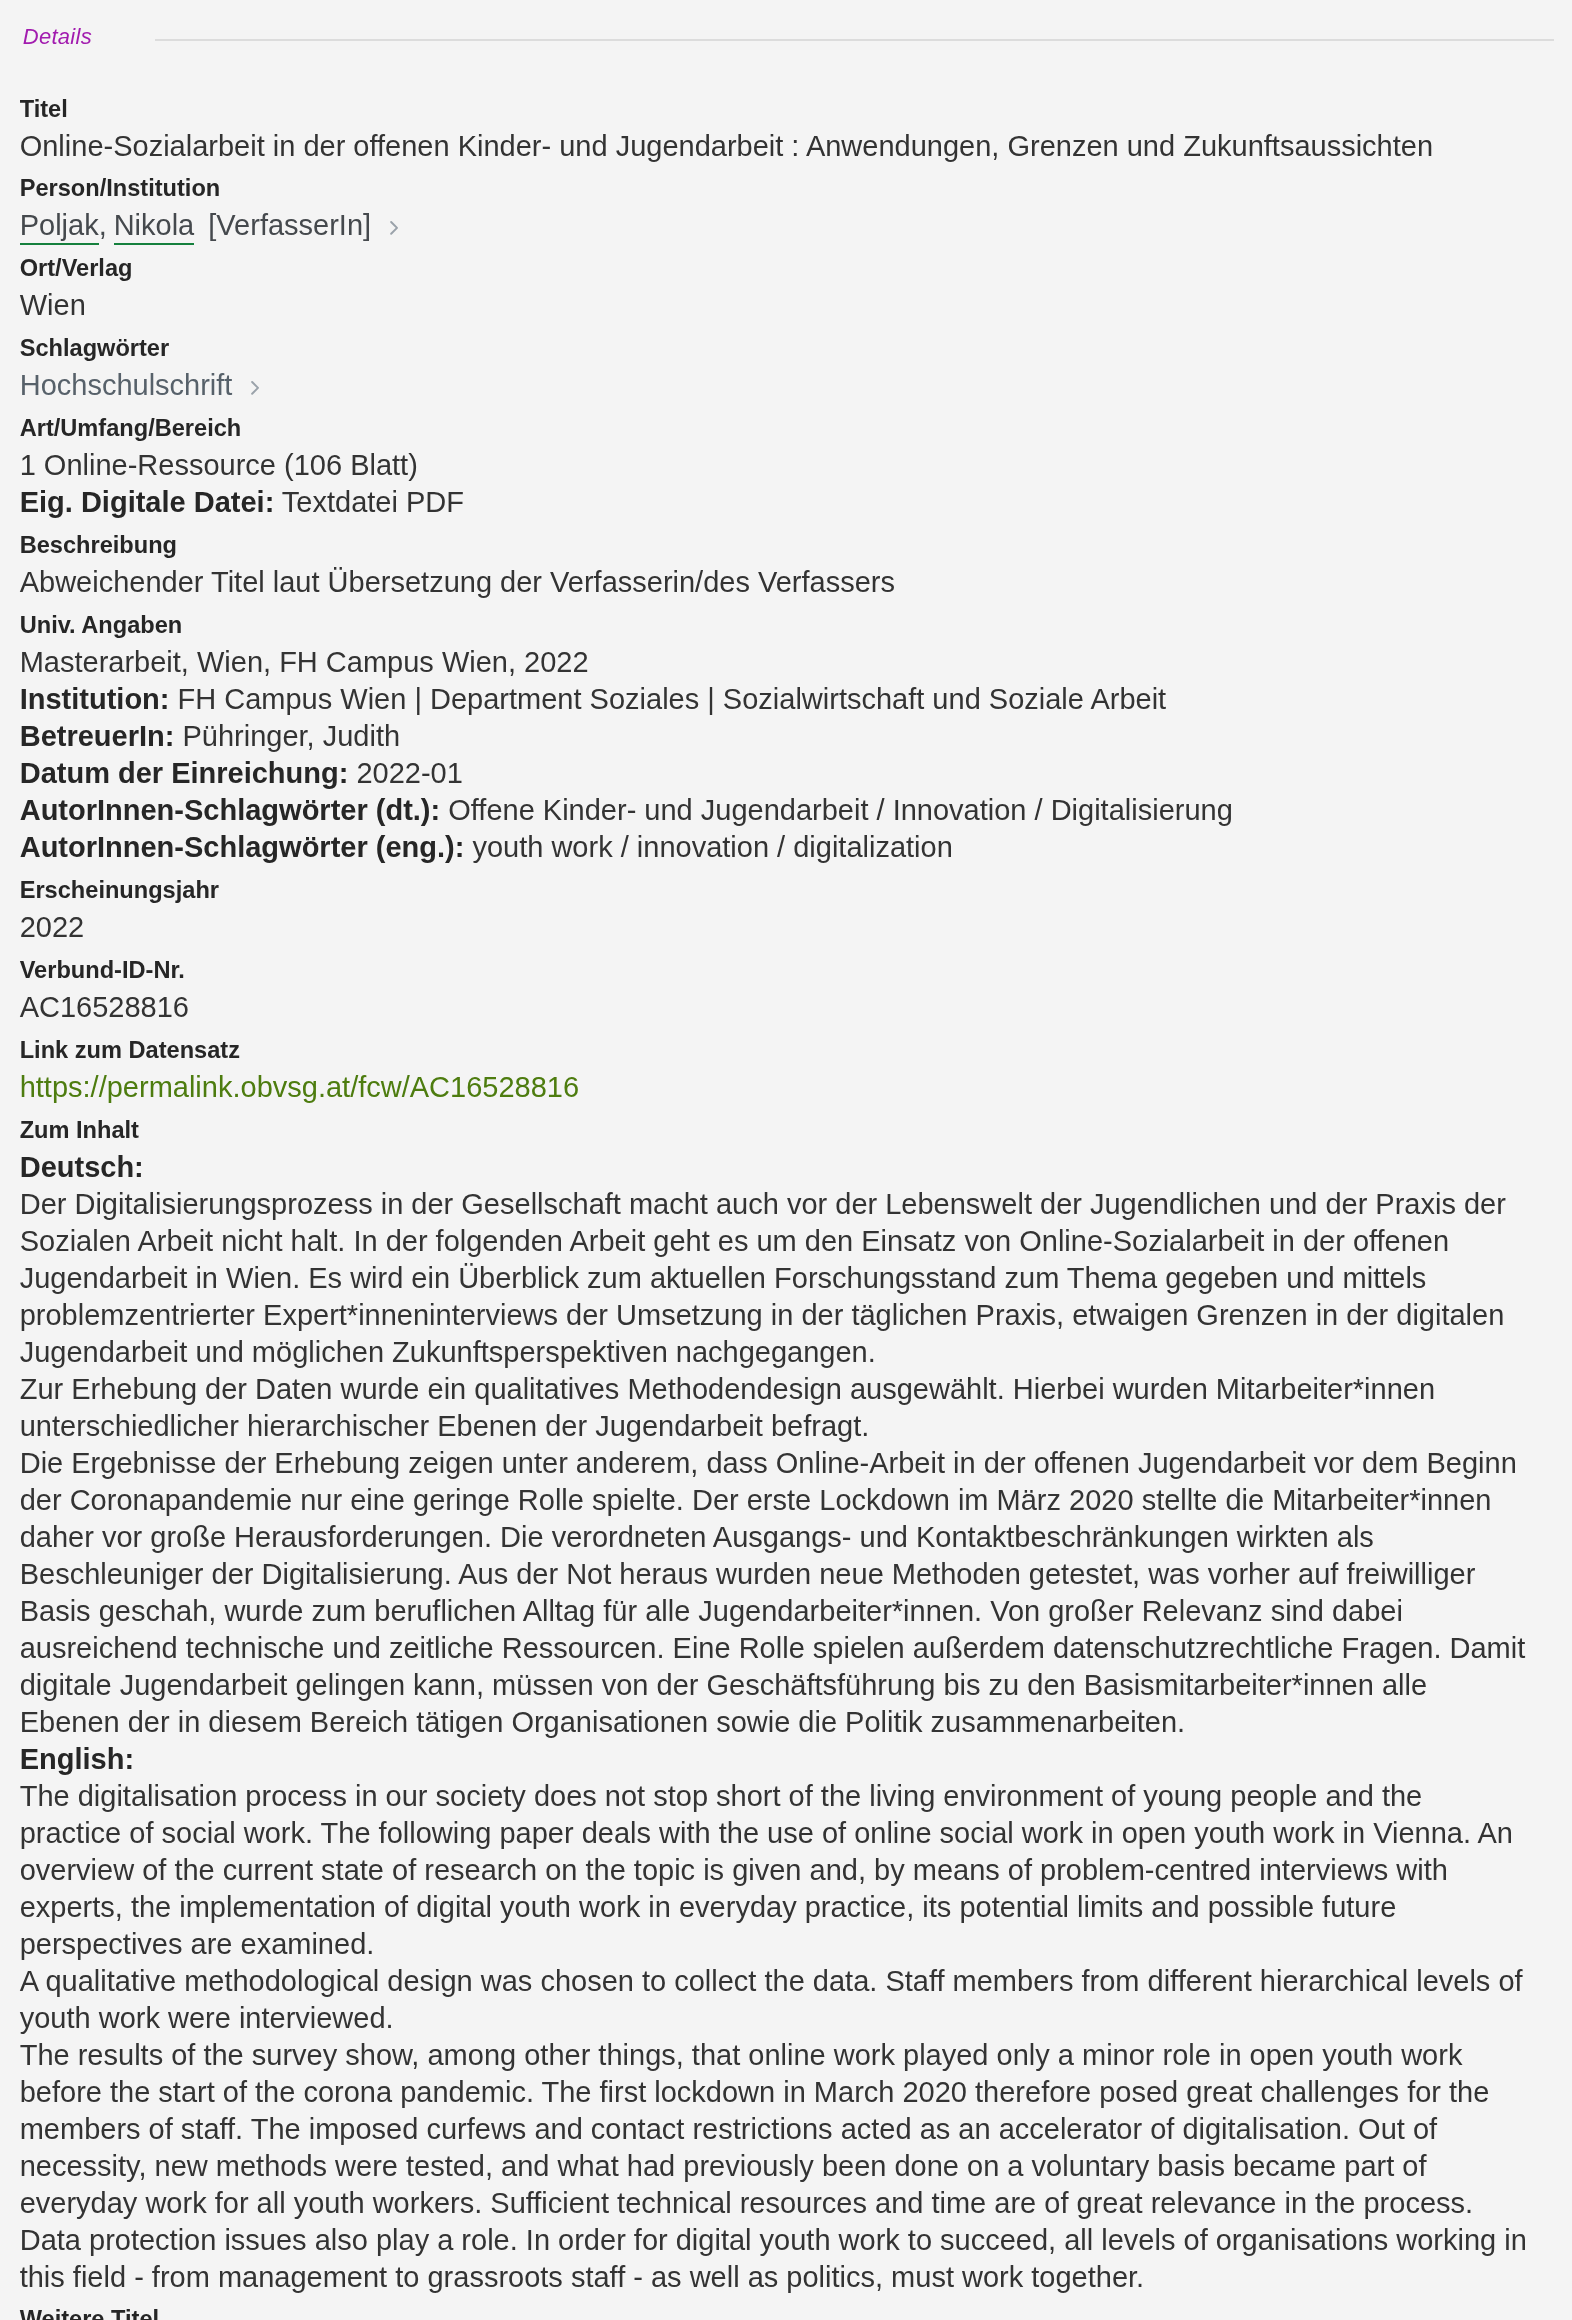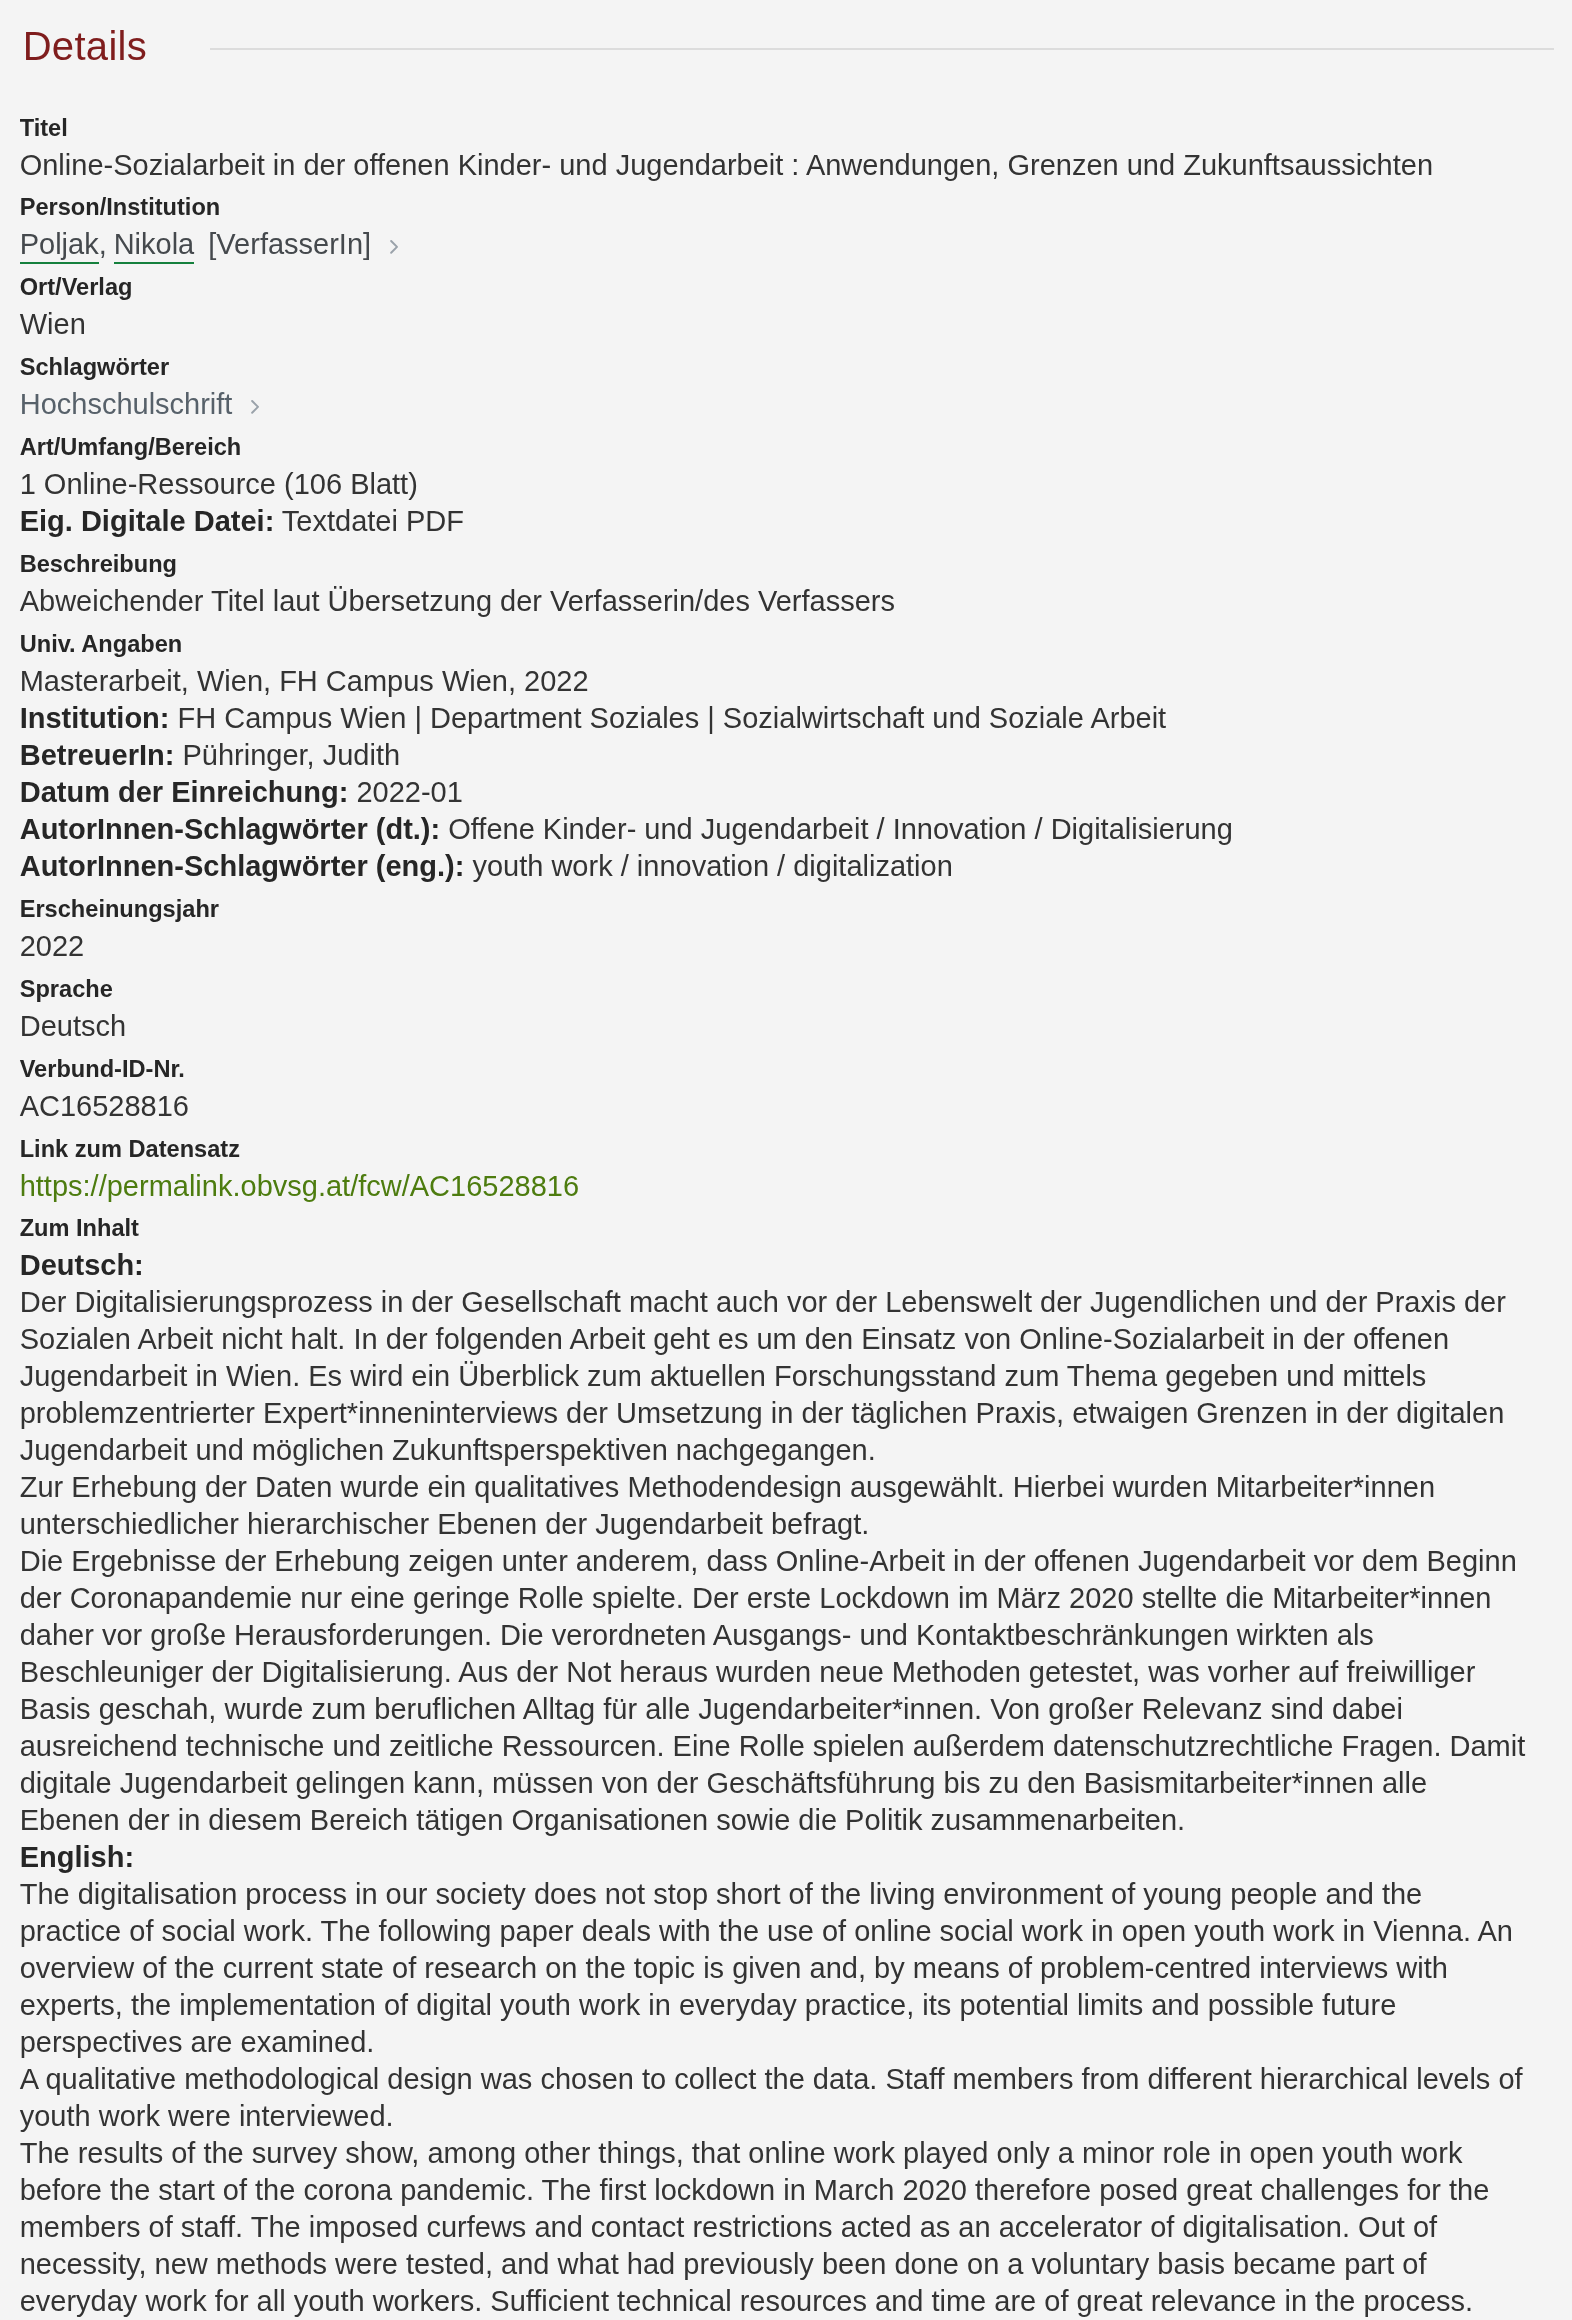--- a/index.html
+++ b/index.html
@@ -18,26 +18,27 @@
   .details-section {
     padding: 23.6px 15.8px 59px 19.7px;
     box-sizing: border-box;
   }
   .section-header {
     display: flex;
     align-items: center;
     margin-bottom: 41px;
   }
   .section-title {
-    font-size: 40px;
+    font-size: 22px;
     font-weight: 300;
-    color: #7f1d1d;
+    color: #a21caf;
     letter-spacing: 0.3px;
     white-space: nowrap;
     padding-left: 3px;
+    font-style: italic;
   }
   .section-rule {
     flex: 1;
     height: 2px;
     background: #dcdcdc;
     margin-left: 63px;
     margin-right: 2px;
     margin-top: 5.9px;
   }
   .rows { }
@@ -149,24 +150,20 @@
         <div><span class="inline-label">AutorInnen-Schlagwörter (dt.):</span> <span>Offene Kinder- und Jugendarbeit / Innovation / Digitalisierung</span></div>
         <div><span class="inline-label">AutorInnen-Schlagwörter (eng.):</span> <span>youth work / innovation / digitalization</span></div>
       </div>
     </div>
 
     <div class="row">
       <div class="row-label">Erscheinungsjahr</div>
       <div class="row-value">2022</div>
     </div>
 
-    <div class="row">
-      <div class="row-label">Sprache</div>
-      <div class="row-value">Deutsch</div>
-    </div>
 
     <div class="row">
       <div class="row-label">Verbund-ID-Nr.</div>
       <div class="row-value">AC16528816</div>
     </div>
 
     <div class="row">
       <div class="row-label">Link zum Datensatz</div>
       <div class="row-value"><a class="plain-url">https://permalink.obvsg.at/fcw/AC16528816</a></div>
     </div>

